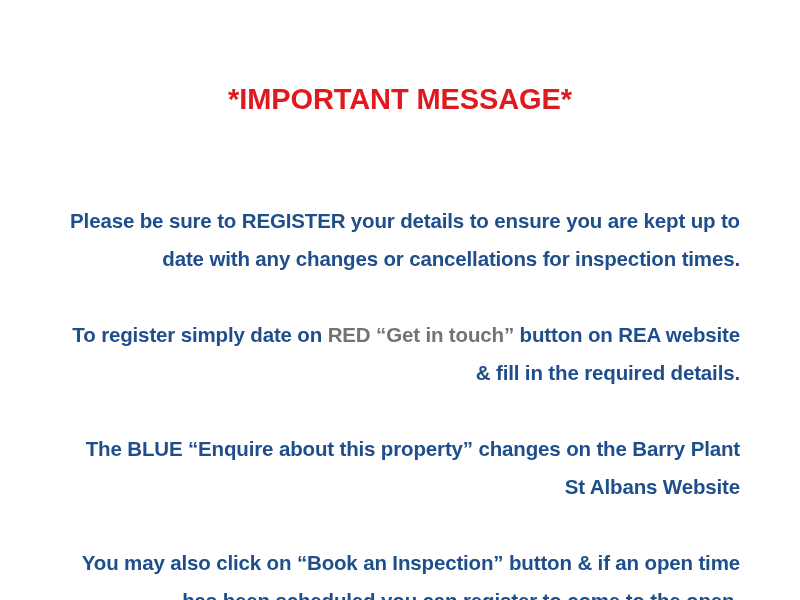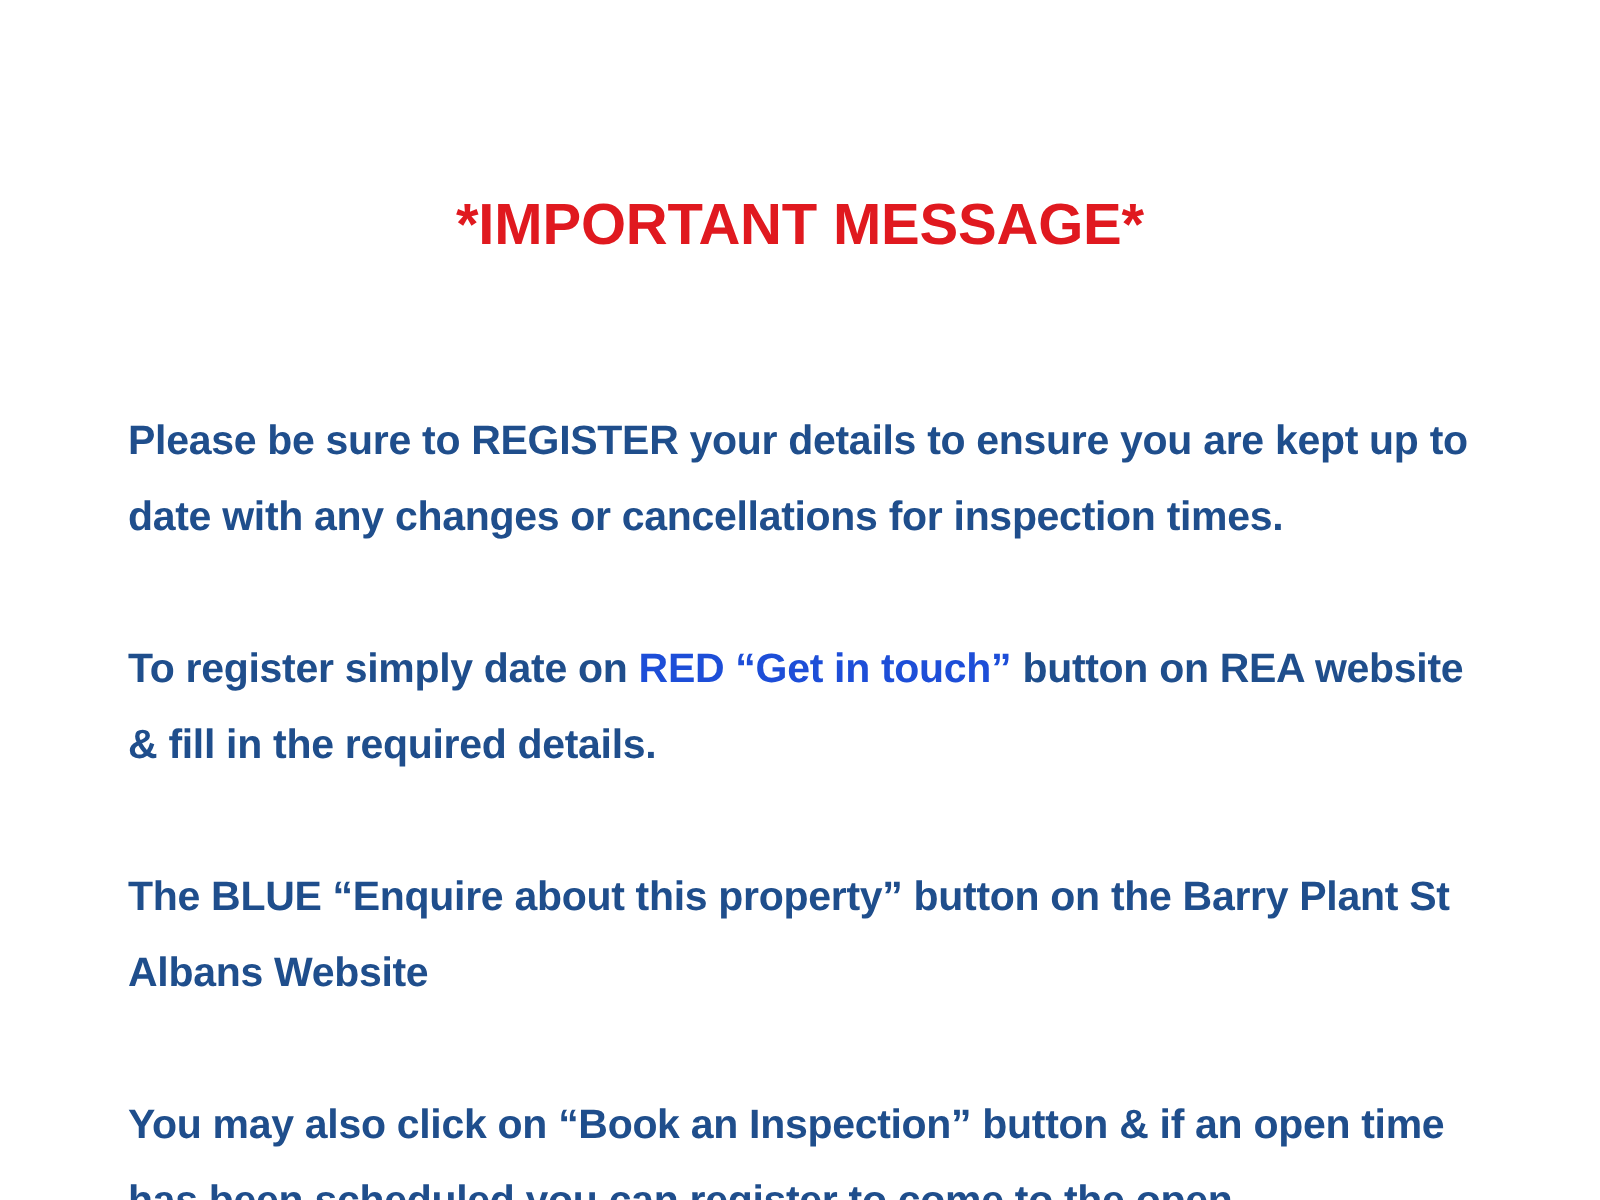--- a/index.html
+++ b/index.html
@@ -20,21 +20,21 @@
     width: 800px;
     height: 600px;
     background: #ffffff;
     box-sizing: border-box;
   }
 
   
   .slide-title {
     position: absolute;
     left: 0;
-    top: 94px;
+    top: 80px;
     width: 800px;
     text-align: center;
     font-size: 29px;
     line-height: 38px;
     font-weight: bold;
     letter-spacing: -0.1px;
     color: #E0191F;
     white-space: nowrap;
   }
 
@@ -47,29 +47,30 @@
   }
 
   .para {
     font-size: 20.5px;
     line-height: 38px;
     font-weight: bold;
     color: #1F4E8C;
     letter-spacing: -0.15px;
     margin: 0;
     word-spacing: 0px;
+    text-align: right;
   }
 
   
   .para-gap {
     height: 38px;
   }
 
   .accent-red {
-    color: #1d4ed8;
+    color: #737373;
   }
 </style>
 </head>
 <body>
 
 <div class="slide">
 
   <div class="slide-title">*IMPORTANT MESSAGE*</div>
 
   <div class="body-block">
@@ -80,21 +81,21 @@
 
     <div class="para-gap"></div>
 
     <p class="para">
       <span>To register simply date on </span><span class="accent-red">RED “Get in touch”</span><span> button on REA website &amp; fill in the required details.</span>
     </p>
 
     <div class="para-gap"></div>
 
     <p class="para">
-      <span>The BLUE “Enquire about this property” button on the Barry Plant St Albans Website</span>
+      <span>The BLUE “Enquire about this property” changes on the Barry Plant St Albans Website</span>
     </p>
 
     <div class="para-gap"></div>
 
     <p class="para">
       <span>You may also click on “Book an Inspection” button &amp; if an open time has been scheduled you can register to come to the open.</span>
     </p>
 
   </div>
 </div>

